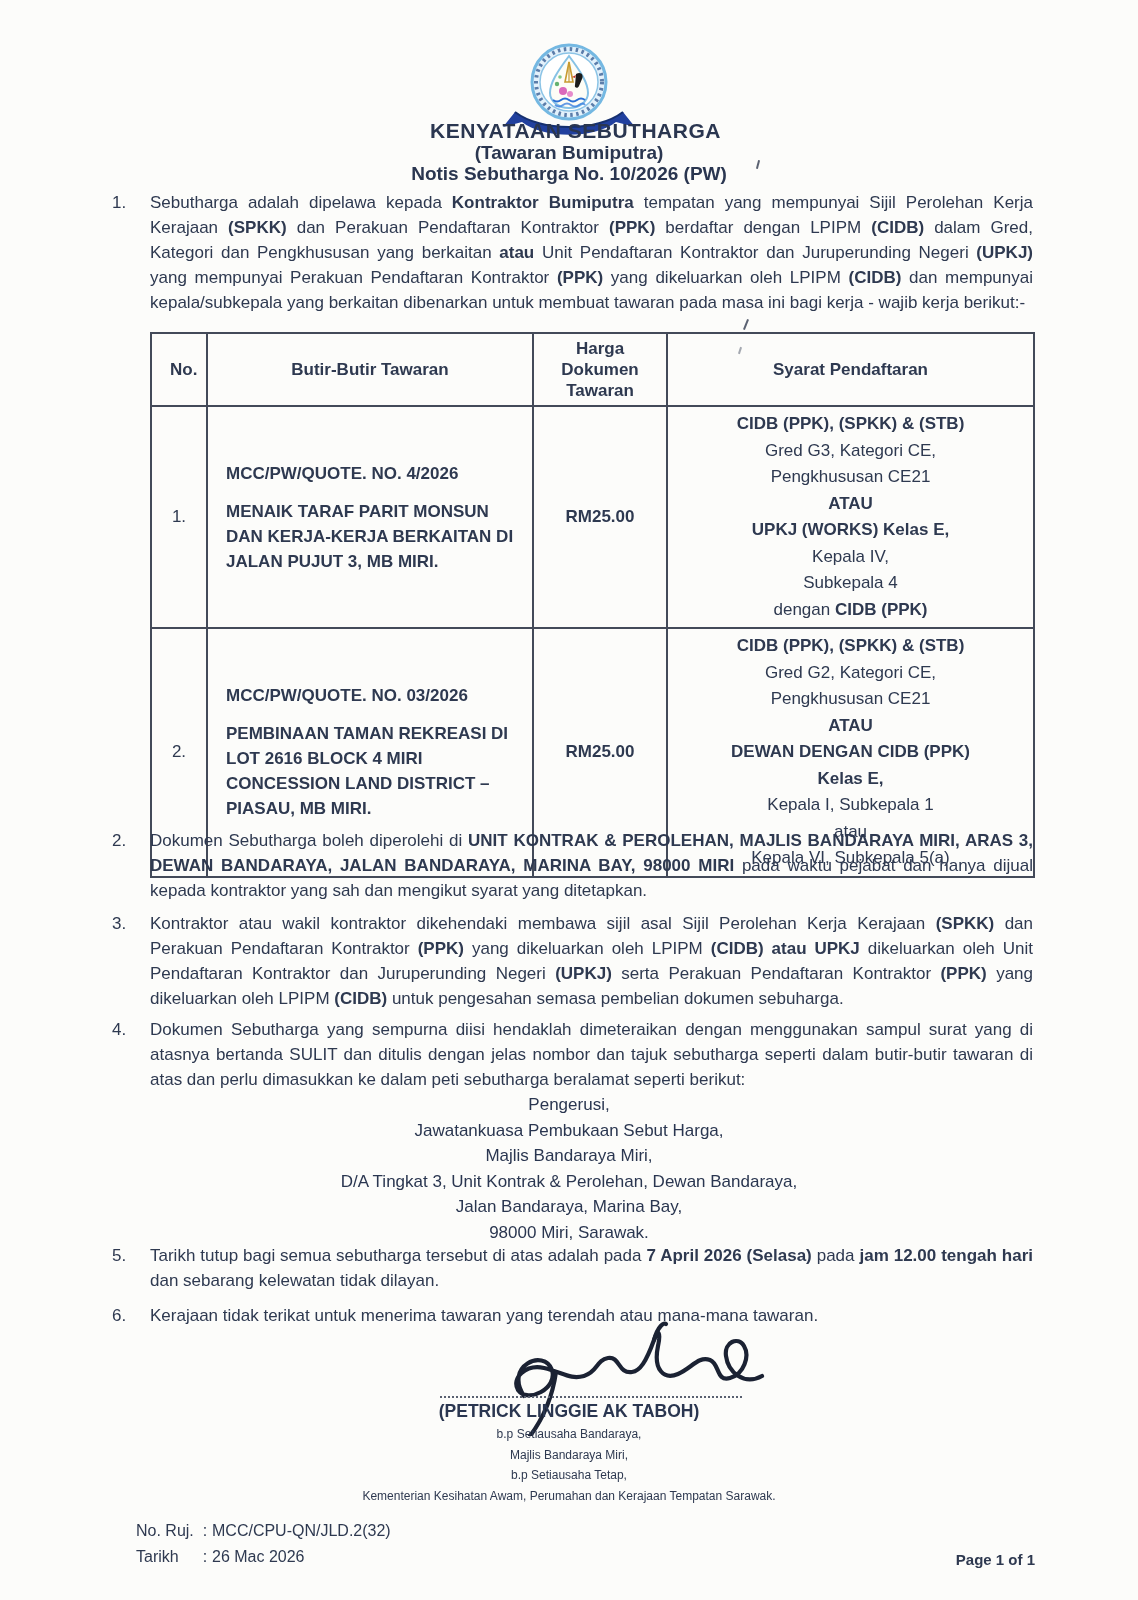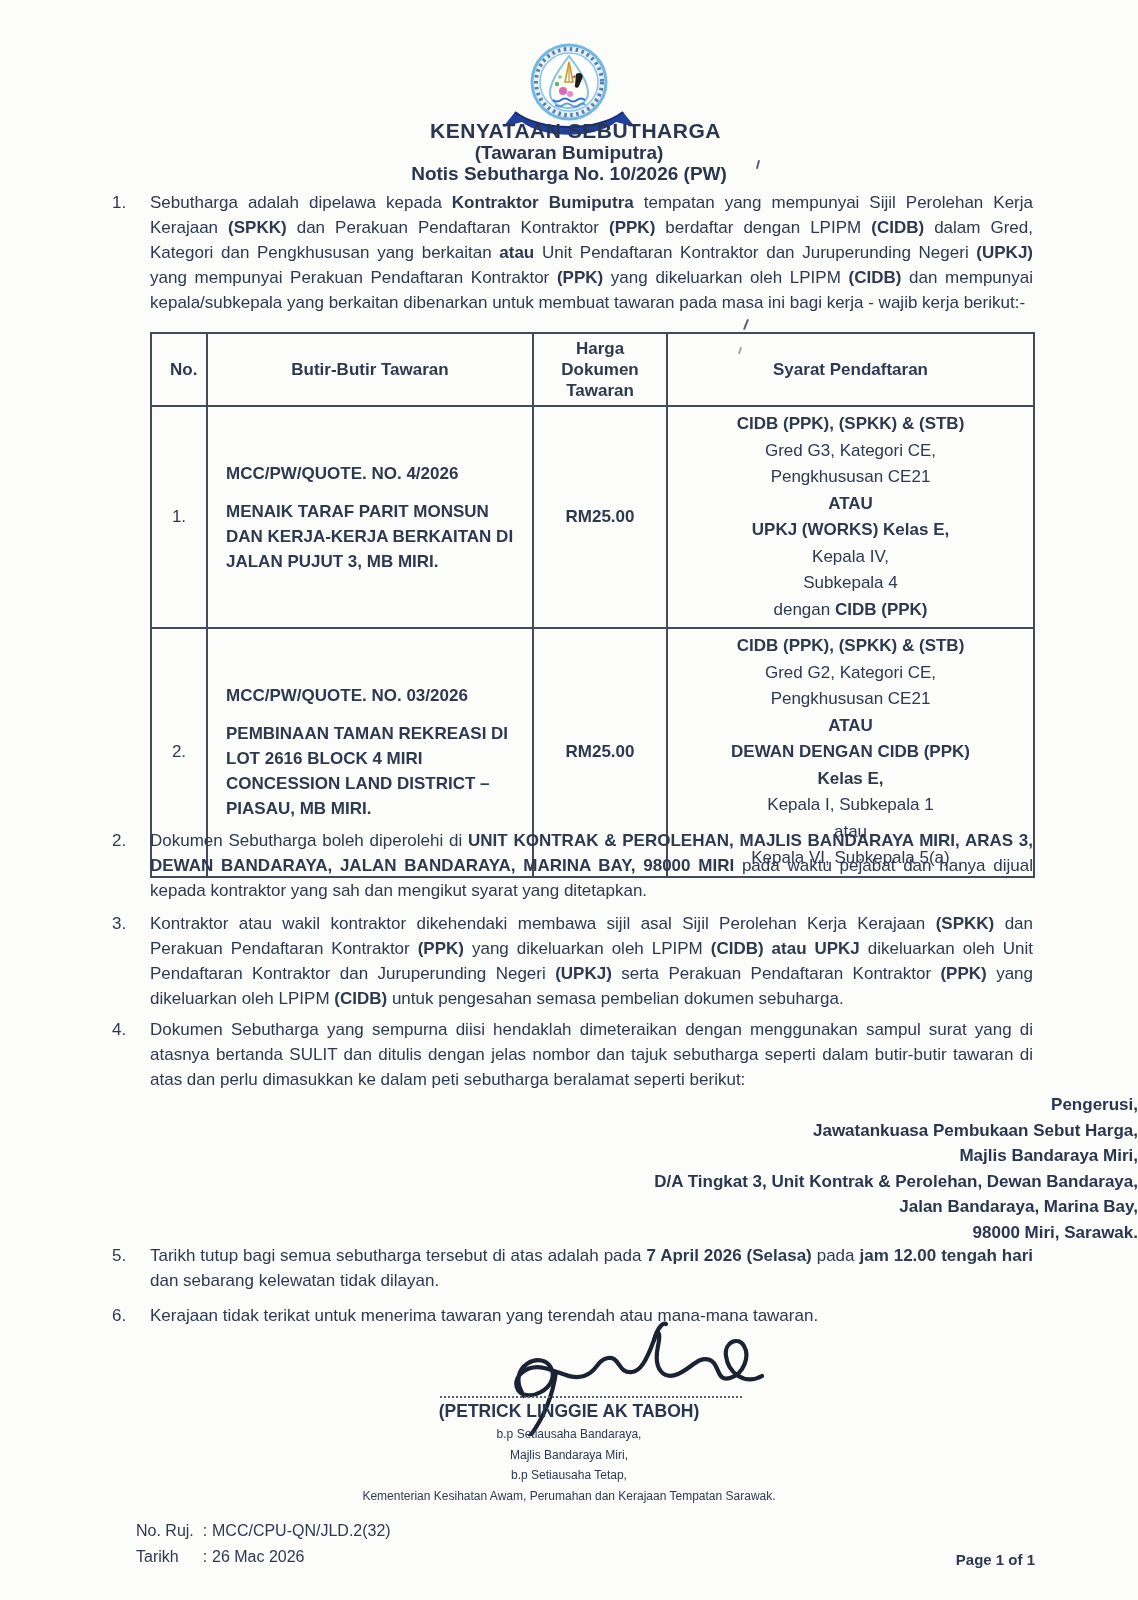--- a/index.html
+++ b/index.html
@@ -44,21 +44,21 @@
   col.c-syarat { width: 367px; }
   td.no-cell { text-align: center; }
   td.butir-cell { padding: 10px 14px 10px 18px; font-weight: bold; line-height: 25px; }
   td.butir-cell .line + .line { margin-top: 13px; }
   td.harga-cell { text-align: center; font-weight: bold; }
   td.syarat-cell { text-align: center; line-height: 26.5px; padding: 8px 4px; }
   tr.row-1 { height: 190px; }
   tr.row-2 { height: 218px; }
 
   
-  .address { position: absolute; top: 1092px; left: 0; width: 100%; text-align: right; font-weight: bold; font-size: 17px; line-height: 25.5px; color: #2a3650; }
+  .address { position: absolute; top: 1092px; left: 0; width: 100%; text-align: center; font-weight: normal; font-size: 17px; line-height: 25.5px; color: #2a3650; }
 
   
   .sig-svg { position: absolute; top: 1318px; left: 478px; }
   .dotline { position: absolute; top: 1396px; left: 440px; width: 302px; border-bottom: 2.5px dotted #596070; }
   .sig-name { position: absolute; top: 1401px; left: 0; width: 100%; text-align: center; font-weight: bold; font-size: 17.5px; color: #2a3650; }
   .sig-lines { position: absolute; top: 1424px; left: 0; width: 100%; text-align: center; font-size: 12px; line-height: 20.5px; }
 
   
   .footer-ref { position: absolute; top: 1518px; left: 136px; font-size: 16px; line-height: 26px; }
   .footer-ref .fr-row { display: flex; }

